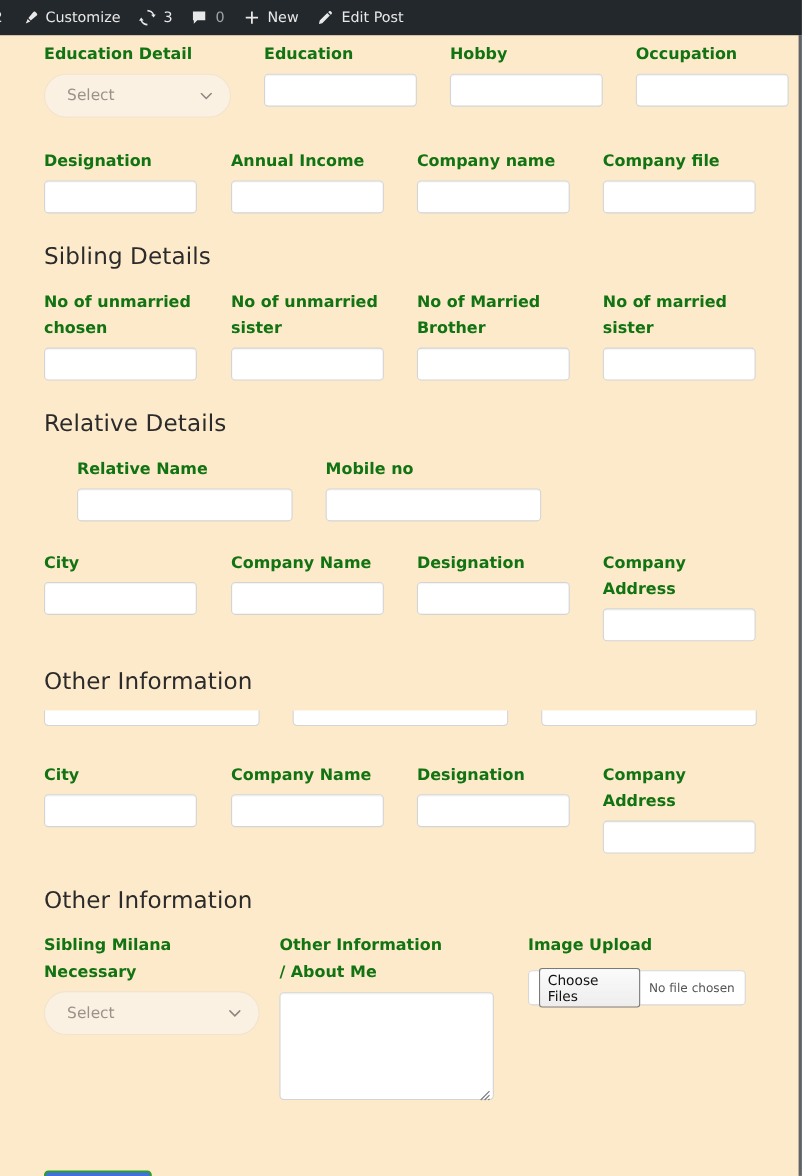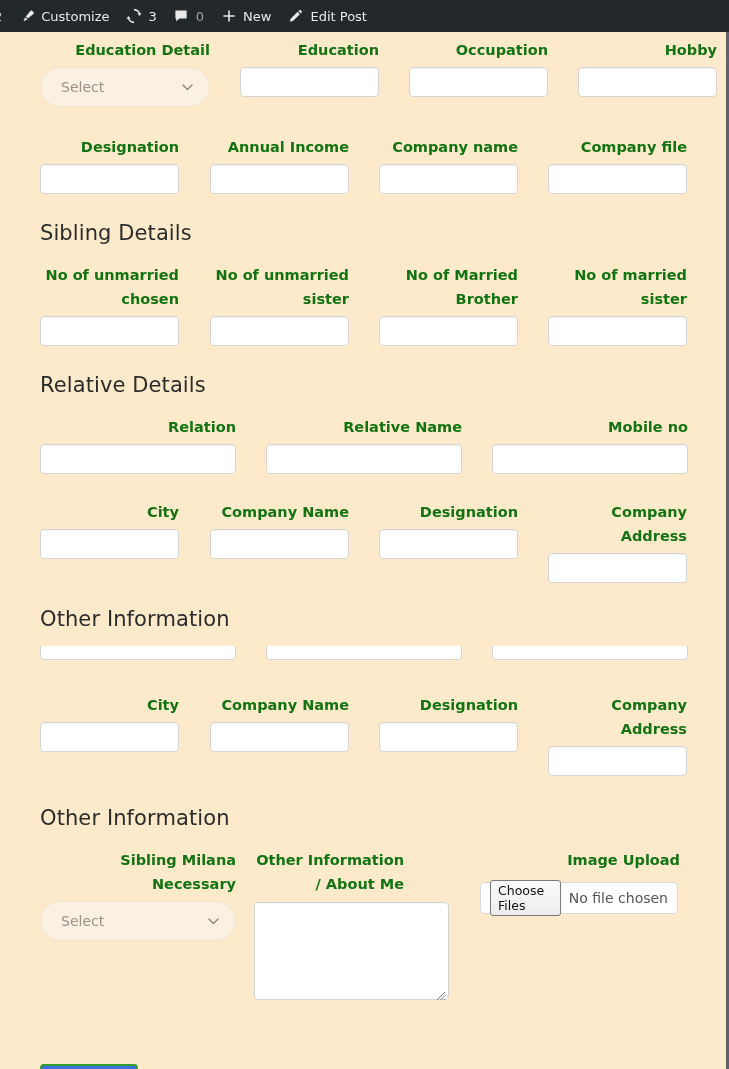--- a/index.html
+++ b/index.html
@@ -70,21 +70,20 @@
   }
 
   
   .flabel {
     display: block;
     color: #127312;
     font-size: 14.5px;
     font-weight: bold;
     line-height: 24px;
     margin-bottom: 5px;
-    text-align: right;
   }
 
   
   .tin {
     display: block;
     width: 100%;
     height: 30px;
     background: #ffffff;
     border: 1px solid #d4d4d4;
     border-radius: 4px;
@@ -140,21 +139,21 @@
     background: linear-gradient(#fbfbfb,#ededed);
     border-radius: 3px;
     font-size: 12.5px;
     color: #111;
     padding: 2px 7px;
     line-height: 15px;
     font-family: "DejaVu Sans", "Liberation Sans", sans-serif;
     cursor: pointer;
   }
   .fname {
-    font-size: 14px;
+    font-size: 11px;
     color: #555;
     margin-left: 8px;
     white-space: nowrap;
   }
 
   
   .ta {
     width: 195px;
     height: 98px;
     background: #fff;
@@ -262,25 +261,25 @@
                 <path d="M1 1l4.5 4.5L10 1" stroke="#8e867e" stroke-width="1.4" fill="none" stroke-linecap="round"></path>
               </svg>
         </span>
       </div>
     </div>
     <div class="col" style="width:139px;margin-left:30px;">
       <label class="flabel">Education</label>
       <input class="tin" style="margin-top: 5px;" type="text" value="">
     </div>
     <div class="col" style="width:139px;margin-left:30px;">
+      <label class="flabel">Hobby</label>
+      <input class="tin" style="margin-top: 5px;" type="text" value="">
+    </div>
+    <div class="col" style="width:139px;margin-left:30px;">
       <label class="flabel">Occupation</label>
-      <input class="tin" style="margin-top: 5px;" type="text" value="">
-    </div>
-    <div class="col" style="width:139px;margin-left:30px;">
-      <label class="flabel">Hobby</label>
       <input class="tin" style="margin-top: 5px;" type="text" value="">
     </div>
   </div>
 
   <div class="row" style="margin-top:28px;">
     <div class="col" style="width:139px;">
       <label class="flabel">Designation</label>
       <input class="tin" type="text" value="" style="">
     </div>
     <div class="col" style="width:139px;margin-left:31px;">
@@ -314,24 +313,20 @@
     </div>
     <div class="col" style="width:139px;margin-left:30px;">
       <label class="flabel">No of married sister</label>
       <input class="tin" style="margin-top: 5px;" type="text" value="">
     </div>
   </div>
 
   <h2 class="section-title" style="margin-top:27px;">Relative Details</h2>
 
   <div class="row" style="margin-top:18px;">
-    <div class="col" style="width:196px;">
-      <label class="flabel">Relation</label>
-      <input class="tin" type="text" value="" style="">
-    </div>
     <div class="col" style="width:196px;margin-left:30px;">
       <label class="flabel">Relative Name</label>
       <input class="tin" type="text" value="" style="">
     </div>
     <div class="col" style="width:196px;margin-left:30px;">
       <label class="flabel">Mobile no</label>
       <input class="tin" type="text" value="" style="">
     </div>
   </div>
 

